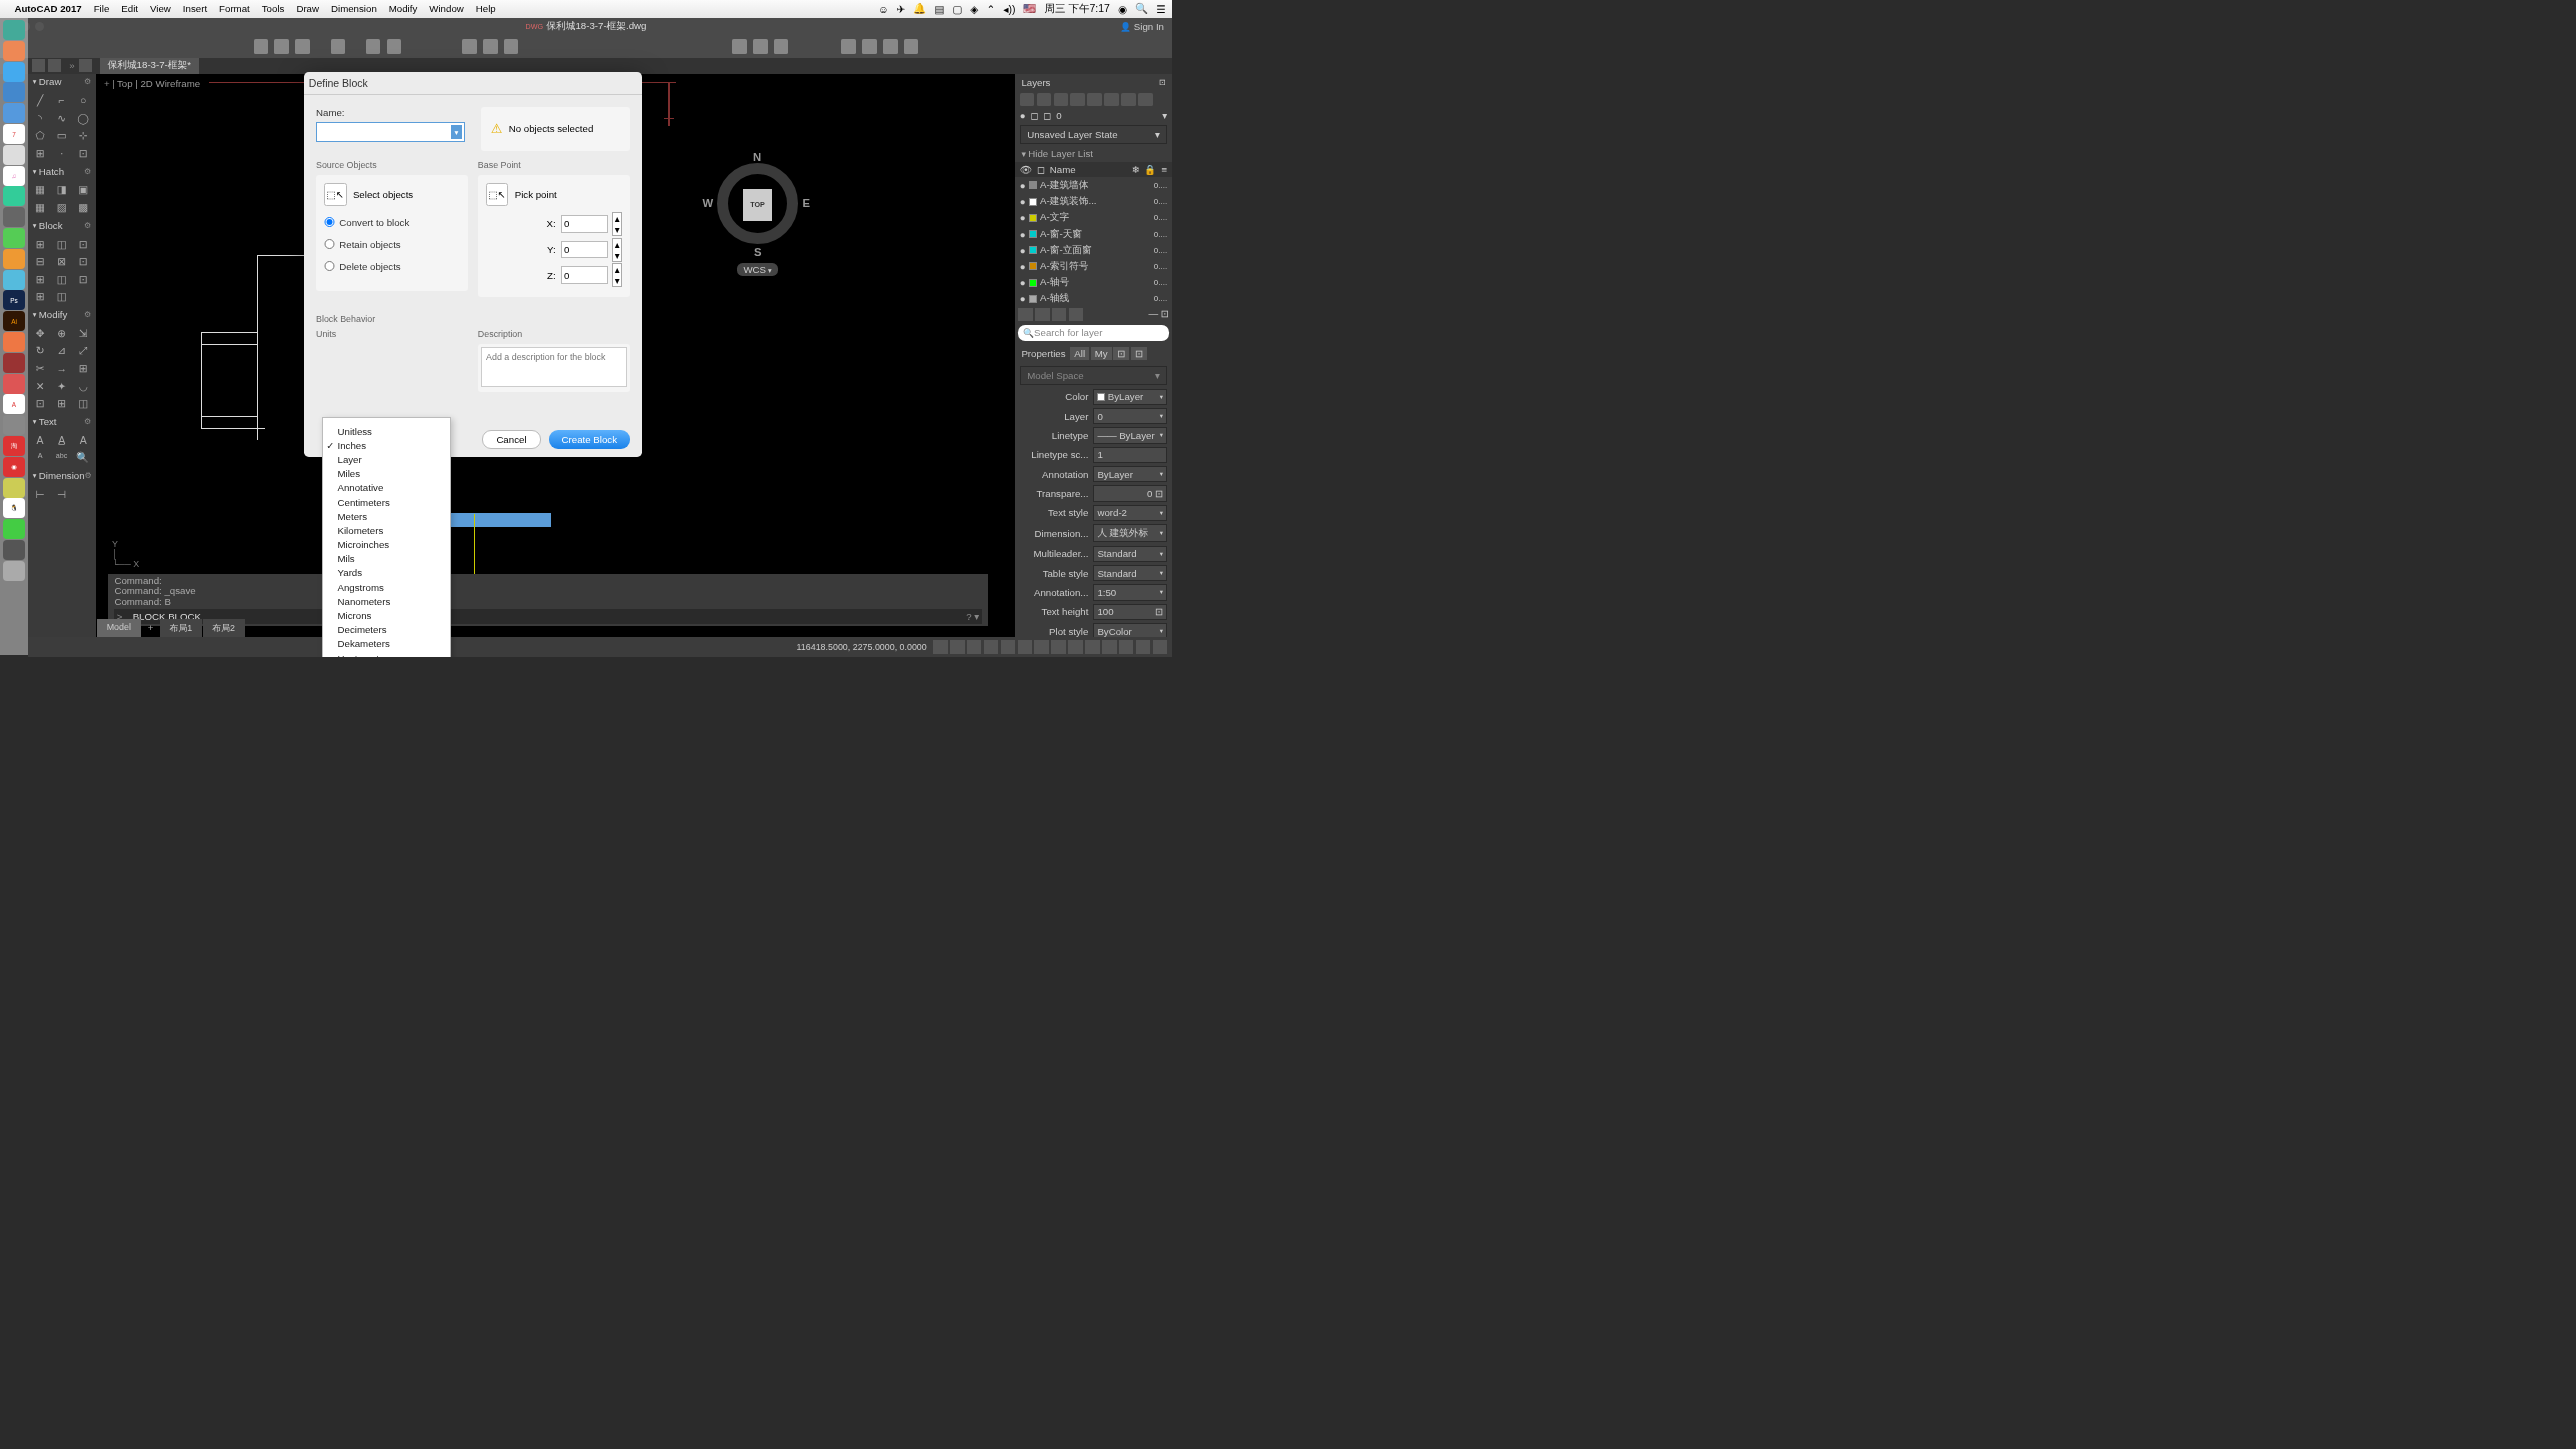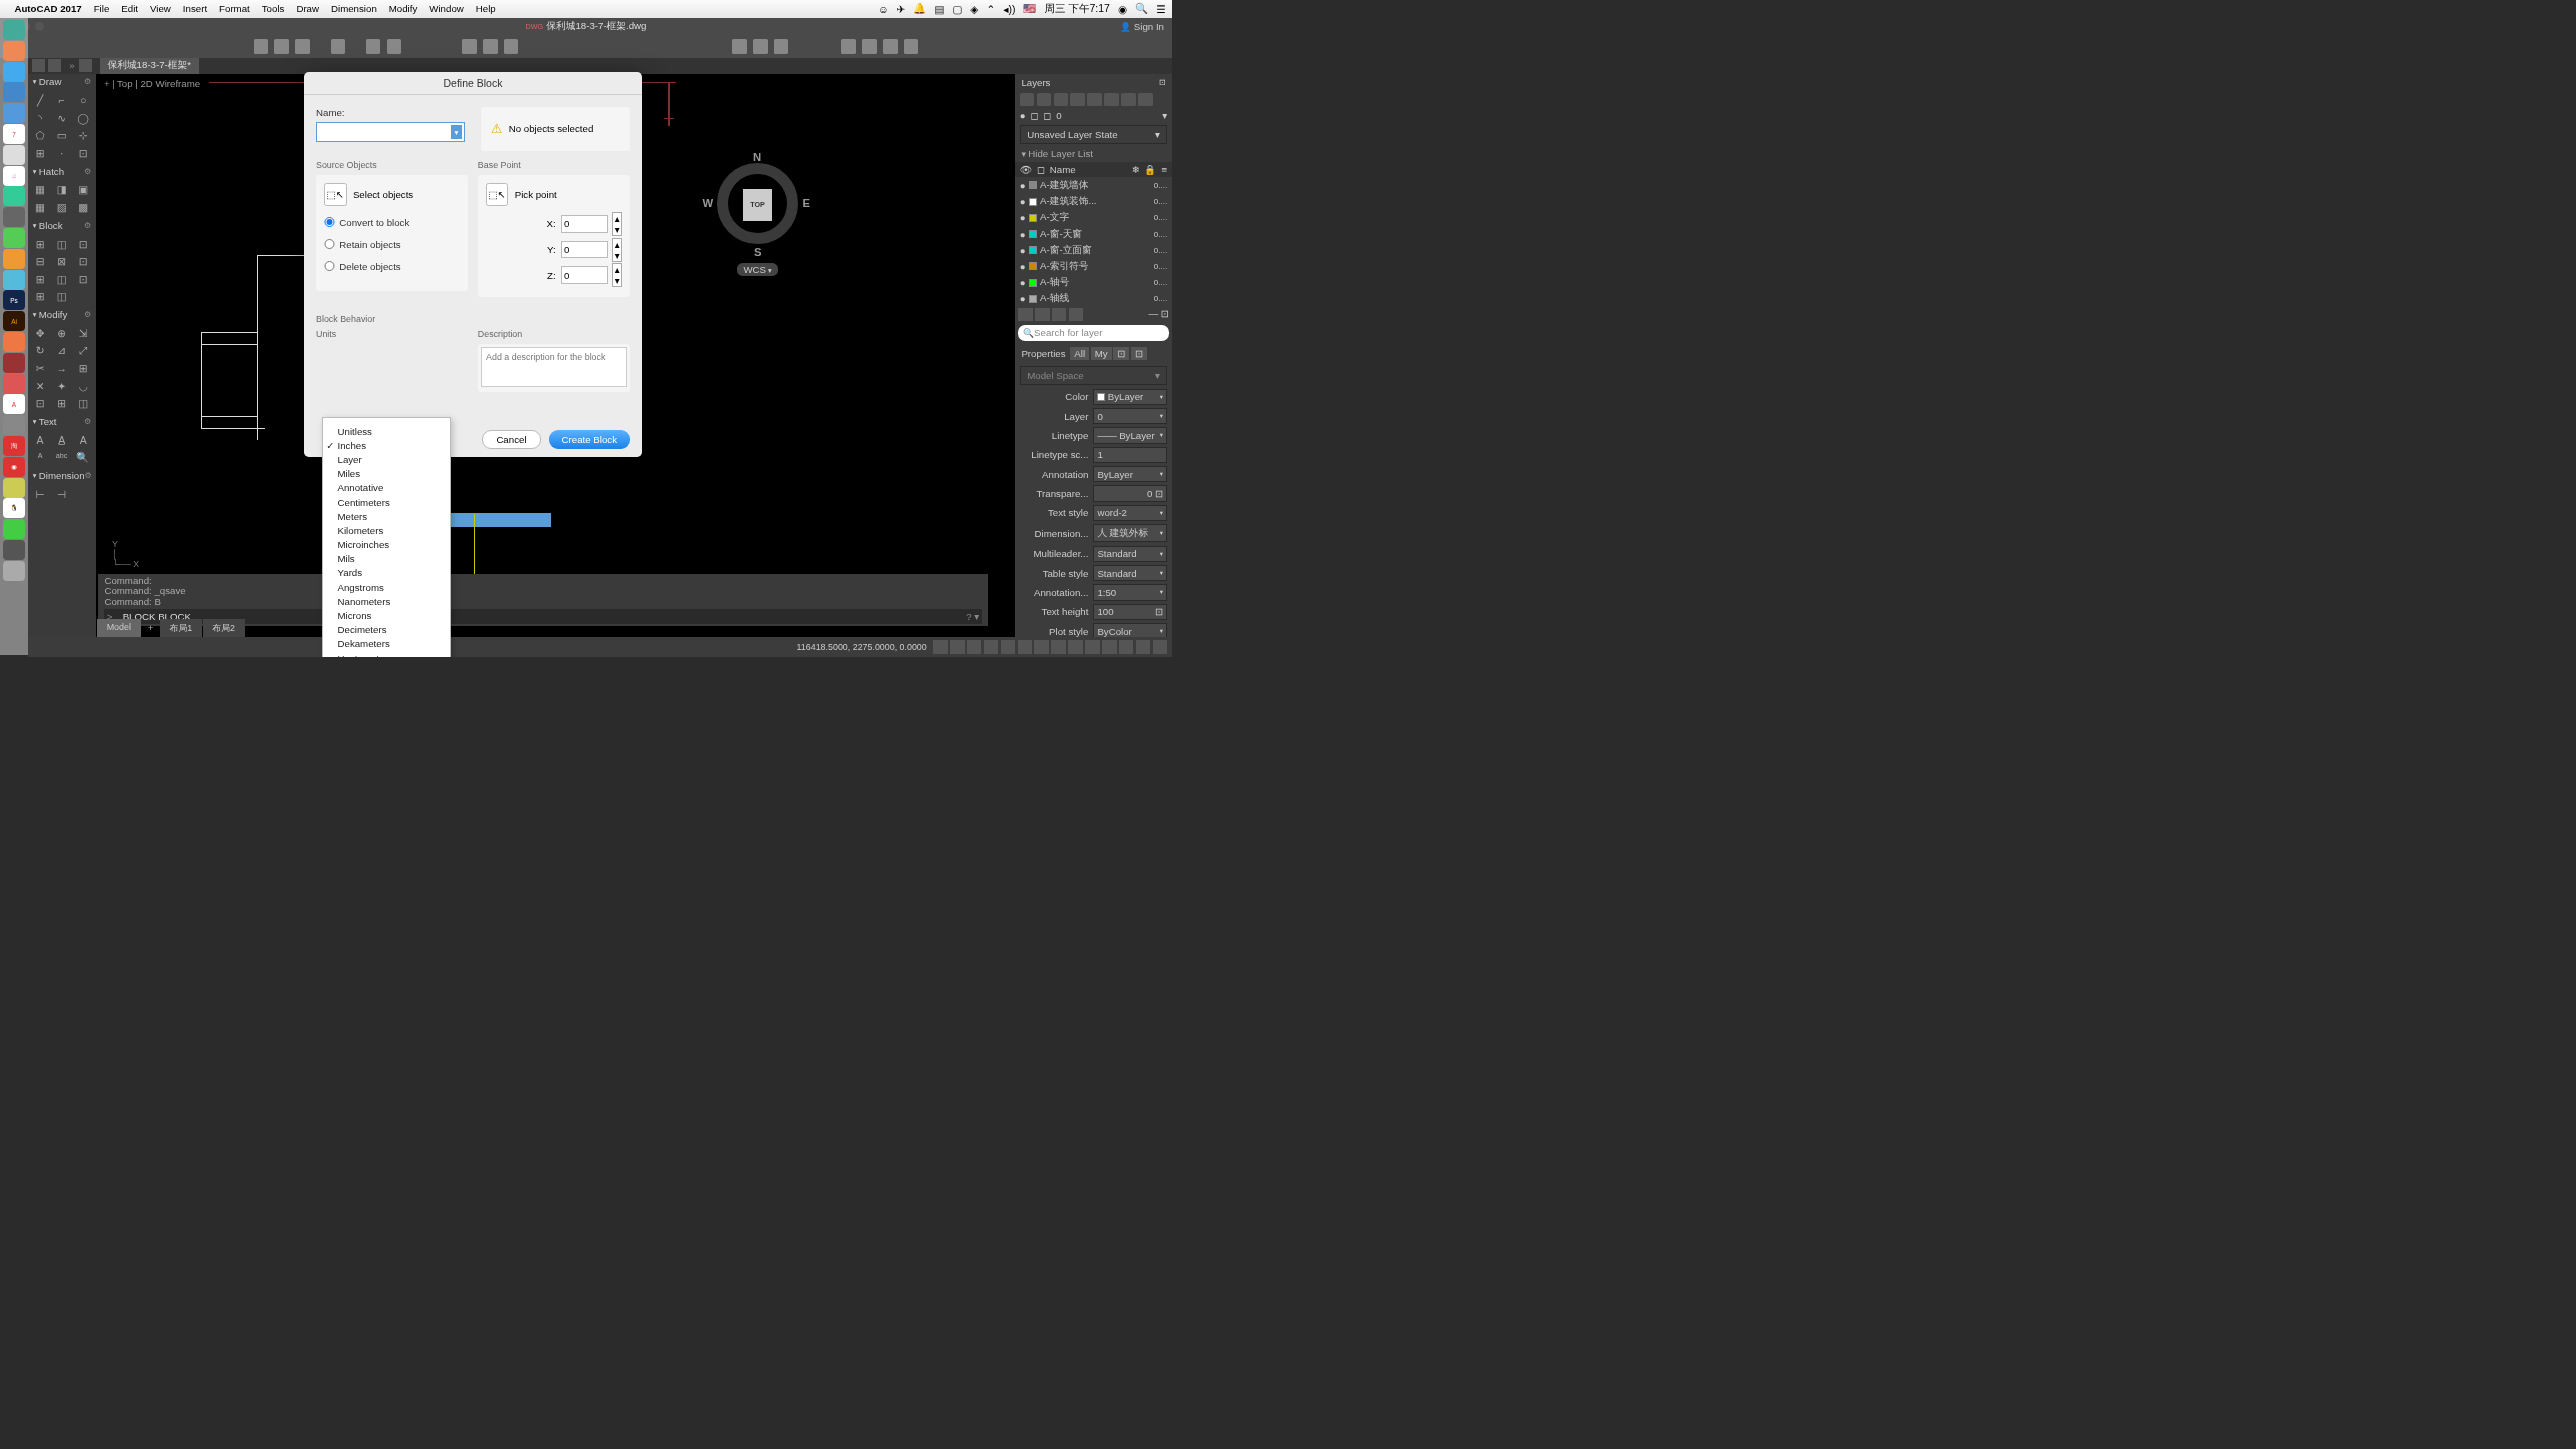--- a/index.html
+++ b/index.html
@@ -56,21 +56,21 @@
 .rightpanel .search{margin:1.6px 3.2px;padding:2.4px 4.8px;background:#fff;border-radius:7.2px;color:#888;font-size:8.9px;display:flex;align-items:center}
 .rightpanel .proprow{display:flex;padding:1.6px 4.8px;align-items:center;font-size:8.9px}
 .rightpanel .proprow .lbl{flex:1;text-align:right;color:#ccc;padding-right:4.8px;white-space:nowrap;overflow:hidden}
 .rightpanel .proprow .val{width:74px;background:#4a4a4a;padding:1.6px 3.2px;border:0.8px solid #2a2a2a;display:flex;align-items:center;gap:2.4px}
 .rightpanel .proprow .arrow{font-size:6.4px;margin-left:auto}
 .rightpanel .toolrow{display:flex;padding:2.4px 3.2px;gap:2.4px}
 .rightpanel .toolrow .t{width:14.5px;height:13px;background:#555}
 .rightpanel .tabmini{display:flex;padding:1.6px 4.8px;font-size:7.2px;gap:1.6px;justify-content:flex-end}
 .rightpanel .tabmini span{background:#555;padding:0.8px 4px}
 .dialog{position:absolute;left:304px;top:72px;width:338px;background:#ececec;border-radius:4.8px;box-shadow:0 6.4px 24px rgba(0,0,0,.5);z-index:50}
-.dialog .dtitle{text-align:center;padding:4.8px;font-size:10.5px;color:#333;border-bottom:0.8px solid #ccc}
+.dialog .dtitle{text-align:left;padding:4.8px;font-size:10.5px;color:#333;border-bottom:0.8px solid #ccc}
 .dialog .body{padding:12px}
 .dialog .row{display:flex;gap:9.7px;margin-bottom:9.7px}
 .dialog .name-label{font-size:9.7px;color:#333;margin-bottom:4.8px}
 .dialog .combo{width:149px;border:1.6px solid #5b9dd9;background:#fff;height:19.3px;display:flex;align-items:center;padding:0 2.4px;position:relative}
 .dialog .combo input{border:none;outline:none;flex:1;font-size:9.7px}
 .dialog .combo .dd{width:13px;height:14.5px;background:#5b9dd9;color:#fff;display:flex;align-items:center;justify-content:center;font-size:6.4px}
 .dialog .warnbox{background:#f5f5f5;border-radius:3.2px;padding:14.5px 9.7px;display:flex;align-items:center;gap:6.4px;width:149px}
 .dialog .warnbox .tri{color:#e6b000;font-size:13px}
 .dialog .section{background:#f5f5f5;border-radius:3.2px;padding:8px;margin-bottom:8px}
 .dialog .seclabel{font-size:8.9px;color:#666;margin-bottom:4.8px}
@@ -86,21 +86,21 @@
 .dialog .check input{width:10.5px;height:10.5px}
 .dialog .check.disabled{color:#aaa;margin-left:14.5px}
 .dialog textarea{width:100%;height:40px;border:0.8px solid #ccc;padding:4px;font-size:8.9px;resize:none;color:#999}
 .dialog .buttons{display:flex;justify-content:flex-end;gap:8px;padding:8px 12px}
 .dialog .buttons button{padding:3.2px 13px;border-radius:9px;font-size:9.7px;border:0.8px solid #bbb;background:#fff}
 .dialog .buttons .primary{background:linear-gradient(#5cb1fc,#1a82ea);color:#fff;border:none}
 .dropdown{position:absolute;left:322px;top:417px;width:129px;background:#fff;border:0.8px solid #bbb;box-shadow:1.6px 1.6px 6.4px rgba(0,0,0,.2);z-index:60;padding:6px 0}
 .dropdown .opt{padding:1.6px 14.5px;font-size:9.7px;color:#222;position:relative}
 .dropdown .opt.sel::before{content:"✓";position:absolute;left:3.2px}
 .dropdown .more{text-align:center;font-size:7.2px;padding:0.8px}
-.cmdline{position:absolute;bottom:31px;left:98px;right:184px;background:#3a3a3a;color:#aaa;font-size:8px;padding:1.6px 6.4px}
+.cmdline{position:absolute;bottom:31px;left:108px;right:184px;background:#3a3a3a;color:#aaa;font-size:8px;padding:1.6px 6.4px}
 .cmdline .hist{line-height:10.5px}
 .cmdline .input{background:#2a2a2a;padding:2.4px;margin-top:1.6px;display:flex;align-items:center;gap:4.8px}
 .cmdline .input .prompt{color:#888}
 .statusbar{position:absolute;bottom:0;left:28px;right:0;height:20px;background:#3c3c3c;display:flex;align-items:center;color:#ccc;font-size:8.9px;padding:0 4.8px}
 .statusbar .coords{margin-left:auto;padding-right:6.4px;font-size:8.9px}
 .statusbar .icons{display:flex;gap:2.4px}
 .statusbar .icons .i{width:14.5px;height:14.5px;background:#555}
 .modeltabs{position:absolute;bottom:20px;left:97px;display:flex}
 .modeltabs .mt{padding:2.4px 9.7px;background:#444;color:#ccc;font-size:8.9px;margin-right:0.8px}
 .modeltabs .mt.active{background:#666}

